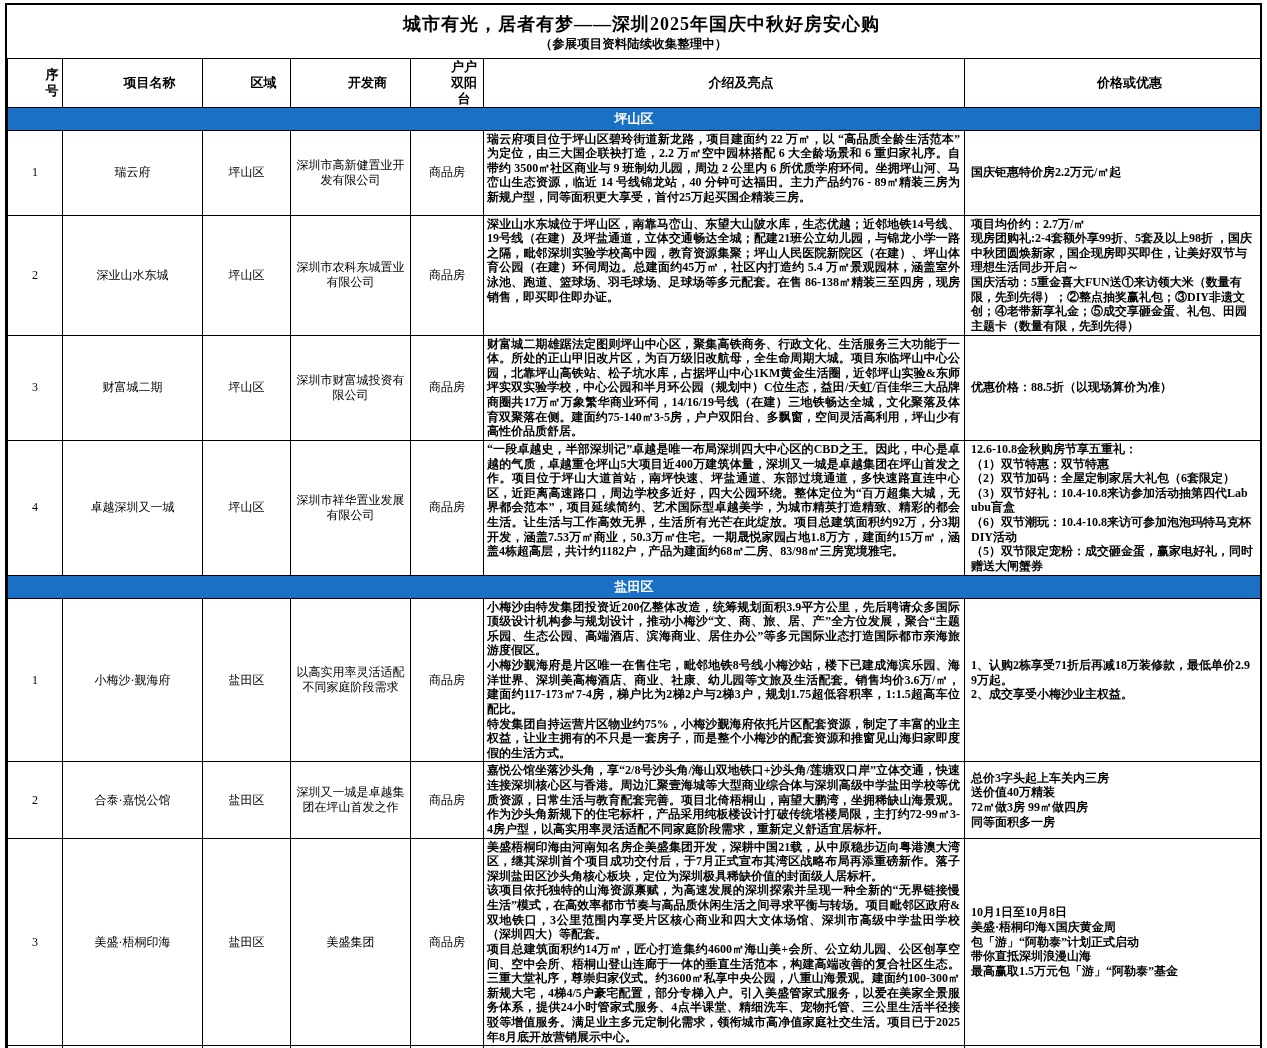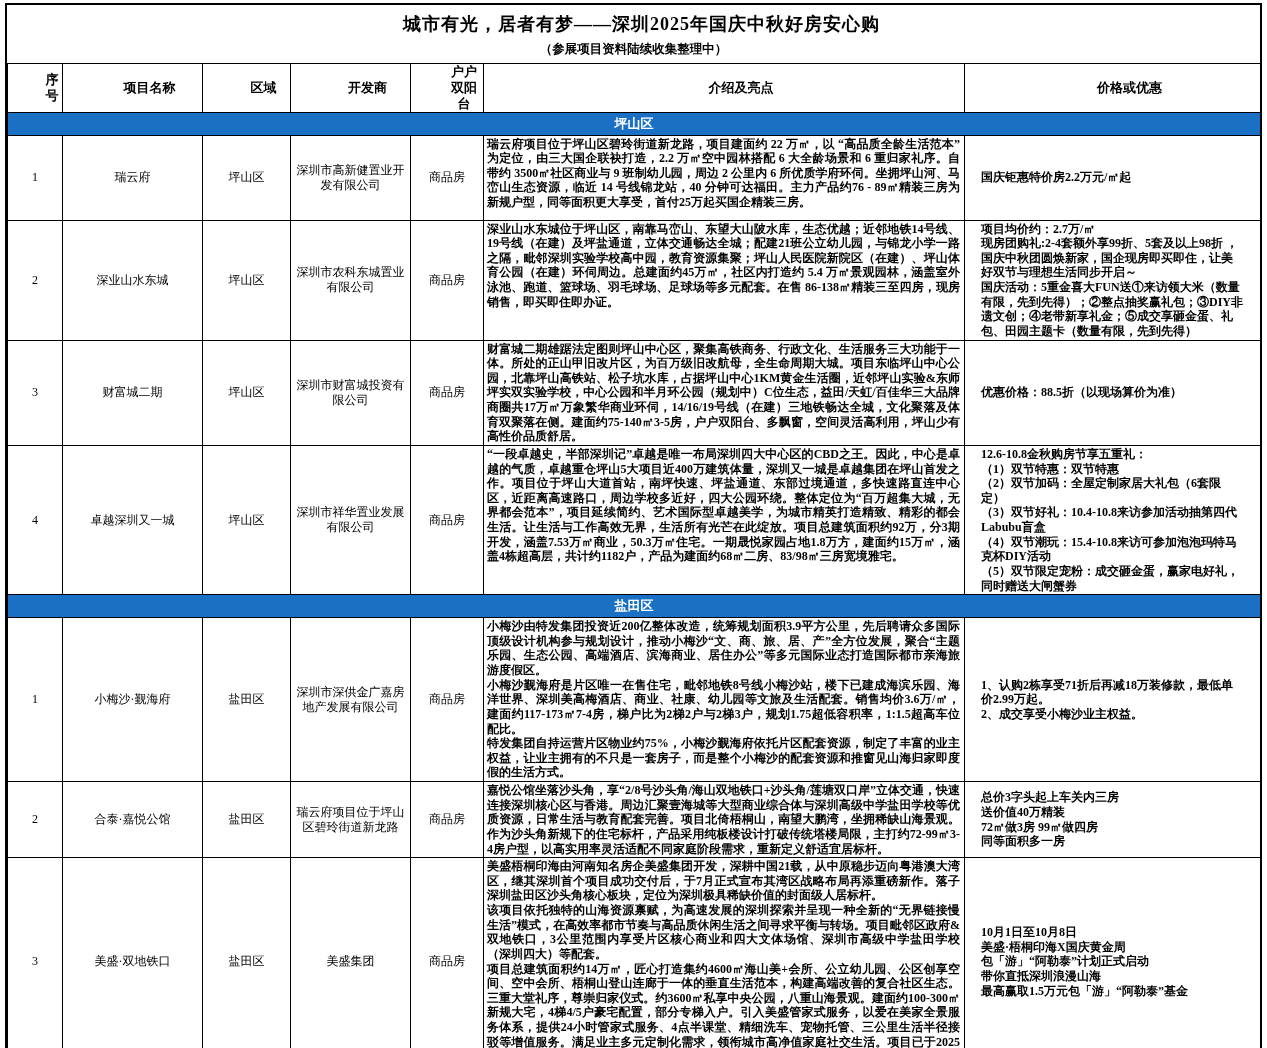--- a/index.html
+++ b/index.html
@@ -10,21 +10,21 @@
     width:1267px;
   }
   .page {
     width:1257px;
     margin:3px auto 0 auto;
     border:2px solid #000;
     background:#fff;
   }
   .title-block { text-align:center; padding:7px 0 5px 0; }
   .title { font-size:18px; font-weight:bold; letter-spacing:1px;margin-left:16px; }
-  .subtitle { font-size:12.5px; font-weight:bold; margin-top:5px; }
+  .subtitle { font-size:12.5px; font-weight:bold; }
   table.grid {
     width:100%;
     border-collapse:collapse;
     table-layout:fixed;
   }
   table.grid th, table.grid td {
     border:1px solid #000;
     font-size:12px;
     line-height:1.22;
     overflow:hidden;
@@ -42,21 +42,21 @@
     background:var(--band-bg,#1a70c4);
     color:var(--band-fg,#fff);
     text-align:center;
     font-weight:bold;
     font-size:13px;
     height:23px;
     vertical-align:middle;
   }
   td.c-center { text-align:center; vertical-align:middle; padding:2px 3px; }
   td.c-intro  { text-align:justify; vertical-align:top;    padding:1px 4px 1px 3px; }
-  td.c-price  { text-align:left;    vertical-align:middle; padding:1px 16px; }
+  td.c-price  { text-align:left;    vertical-align:middle; padding:1px 6px; }
   td .para { margin:0;font-weight:bold; }
 </style>
 </head>
 <body>
 
 <div class="page">
   <div class="title-block">
     <div class="title">城市有光，居者有梦——深圳2025年国庆中秋好房安心购</div>
     <div class="subtitle">（参展项目资料陆续收集整理中）</div>
   </div>
@@ -133,62 +133,62 @@
           <td class="c-center">深圳市祥华置业发展有限公司</td>
           <td class="c-center">商品房</td>
           <td class="c-intro">
             <div class="para">“一段卓越史，半部深圳记”卓越是唯一布局深圳四大中心区的CBD之王。因此，中心是卓越的气质，卓越重仓坪山5大项目近400万建筑体量，深圳又一城是卓越集团在坪山首发之作。项目位于坪山大道首站，南坪快速、坪盐通道、东部过境通道，多快速路直连中心区，近距离高速路口，周边学校多近好，四大公园环绕。整体定位为“百万超集大城，无界都会范本”，项目延续简约、艺术国际型卓越美学，为城市精英打造精致、精彩的都会生活。让生活与工作高效无界，生活所有光芒在此绽放。项目总建筑面积约92万，分3期开发，涵盖7.53万㎡商业，50.3万㎡住宅。一期晟悦家园占地1.8万方，建面约15万㎡，涵盖4栋超高层，共计约1182户，产品为建面约68㎡二房、83/98㎡三房宽境雅宅。</div>
           </td>
           <td class="c-price">
             <div class="para">12.6-10.8金秋购房节享五重礼：</div>
             <div class="para">（1）双节特惠：双节特惠</div>
             <div class="para">（2）双节加码：全屋定制家居大礼包（6套限定）</div>
             <div class="para">（3）双节好礼：10.4-10.8来访参加活动抽第四代Labubu盲盒</div>
-            <div class="para">（4）双节潮玩：15.4-10.8来访可参加泡泡玛特马克杯DIY活动</div>
+            <div class="para">（6）双节潮玩：10.4-10.8来访可参加泡泡玛特马克杯DIY活动</div>
             <div class="para">（5）双节限定宠粉：成交砸金蛋，赢家电好礼，同时赠送大闸蟹券</div>
           </td>
         </tr>
         <tr class="section-band">
           <td colspan="7">盐田区</td>
         </tr>
         <tr style="height: 162px;">
           <td class="c-center">1</td>
           <td class="c-center">小梅沙·觐海府</td>
           <td class="c-center">盐田区</td>
-          <td class="c-center">深圳市深供金广嘉房地产发展有限公司</td>
+          <td class="c-center">以高实用率灵活适配不同家庭阶段需求</td>
           <td class="c-center">商品房</td>
           <td class="c-intro">
             <div class="para">小梅沙由特发集团投资近200亿整体改造，统筹规划面积3.9平方公里，先后聘请众多国际顶级设计机构参与规划设计，推动小梅沙“文、商、旅、居、产”全方位发展，聚合“主题乐园、生态公园、高端酒店、滨海商业、居住办公”等多元国际业态打造国际都市亲海旅游度假区。</div>
             <div class="para">小梅沙觐海府是片区唯一在售住宅，毗邻地铁8号线小梅沙站，楼下已建成海滨乐园、海洋世界、深圳美高梅酒店、商业、社康、幼儿园等文旅及生活配套。销售均价3.6万/㎡，建面约117-173㎡7-4房，梯户比为2梯2户与2梯3户，规划1.75超低容积率，1:1.5超高车位配比。</div>
             <div class="para">特发集团自持运营片区物业约75%，小梅沙觐海府依托片区配套资源，制定了丰富的业主权益，让业主拥有的不只是一套房子，而是整个小梅沙的配套资源和推窗见山海归家即度假的生活方式。</div>
           </td>
           <td class="c-price">
             <div class="para">1、认购2栋享受71折后再减18万装修款，最低单价2.99万起。</div>
             <div class="para">2、成交享受小梅沙业主权益。</div>
           </td>
         </tr>
         <tr style="height: 74px;">
           <td class="c-center">2</td>
           <td class="c-center">合泰·嘉悦公馆</td>
           <td class="c-center">盐田区</td>
-          <td class="c-center">瑞云府项目位于坪山区碧玲街道新龙路</td>
+          <td class="c-center">深圳又一城是卓越集团在坪山首发之作</td>
           <td class="c-center">商品房</td>
           <td class="c-intro">
             <div class="para">嘉悦公馆坐落沙头角，享“2/8号沙头角/海山双地铁口+沙头角/莲塘双口岸”立体交通，快速连接深圳核心区与香港。周边汇聚壹海城等大型商业综合体与深圳高级中学盐田学校等优质资源，日常生活与教育配套完善。项目北倚梧桐山，南望大鹏湾，坐拥稀缺山海景观。作为沙头角新规下的住宅标杆，产品采用纯板楼设计打破传统塔楼局限，主打约72-99㎡3-4房户型，以高实用率灵活适配不同家庭阶段需求，重新定义舒适宜居标杆。</div>
           </td>
           <td class="c-price">
             <div class="para">总价3字头起上车关内三房</div>
             <div class="para">送价值40万精装</div>
             <div class="para">72㎡做3房 99㎡做四房</div>
             <div class="para">同等面积多一房</div>
           </td>
         </tr>
         <tr style="height: 190px;">
           <td class="c-center">3</td>
-          <td class="c-center">美盛·双地铁口</td>
+          <td class="c-center">美盛·梧桐印海</td>
           <td class="c-center">盐田区</td>
           <td class="c-center">美盛集团</td>
           <td class="c-center">商品房</td>
           <td class="c-intro">
             <div class="para">美盛梧桐印海由河南知名房企美盛集团开发，深耕中国21载，从中原稳步迈向粤港澳大湾区，继其深圳首个项目成功交付后，于7月正式宣布其湾区战略布局再添重磅新作。落子深圳盐田区沙头角核心板块，定位为深圳极具稀缺价值的封面级人居标杆。</div>
             <div class="para">该项目依托独特的山海资源禀赋，为高速发展的深圳探索并呈现一种全新的“无界链接慢生活”模式，在高效率都市节奏与高品质休闲生活之间寻求平衡与转场。项目毗邻区政府&amp;双地铁口，3公里范围内享受片区核心商业和四大文体场馆、深圳市高级中学盐田学校（深圳四大）等配套。</div>
             <div class="para">项目总建筑面积约14万㎡，匠心打造集约4600㎡海山美+会所、公立幼儿园、公区创享空间、空中会所、梧桐山登山连廊于一体的垂直生活范本，构建高端改善的复合社区生态。三重大堂礼序，尊崇归家仪式。约3600㎡私享中央公园，八重山海景观。建面约100-300㎡新规大宅，4梯4/5户豪宅配置，部分专梯入户。引入美盛管家式服务，以爱在美家全景服务体系，提供24小时管家式服务、4点半课堂、精细洗车、宠物托管、三公里生活半径接驳等增值服务。满足业主多元定制化需求，领衔城市高净值家庭社交生活。项目已于2025年8月底开放营销展示中心。</div>
           </td>
           <td class="c-price">
             <div class="para">10月1日至10月8日</div>

